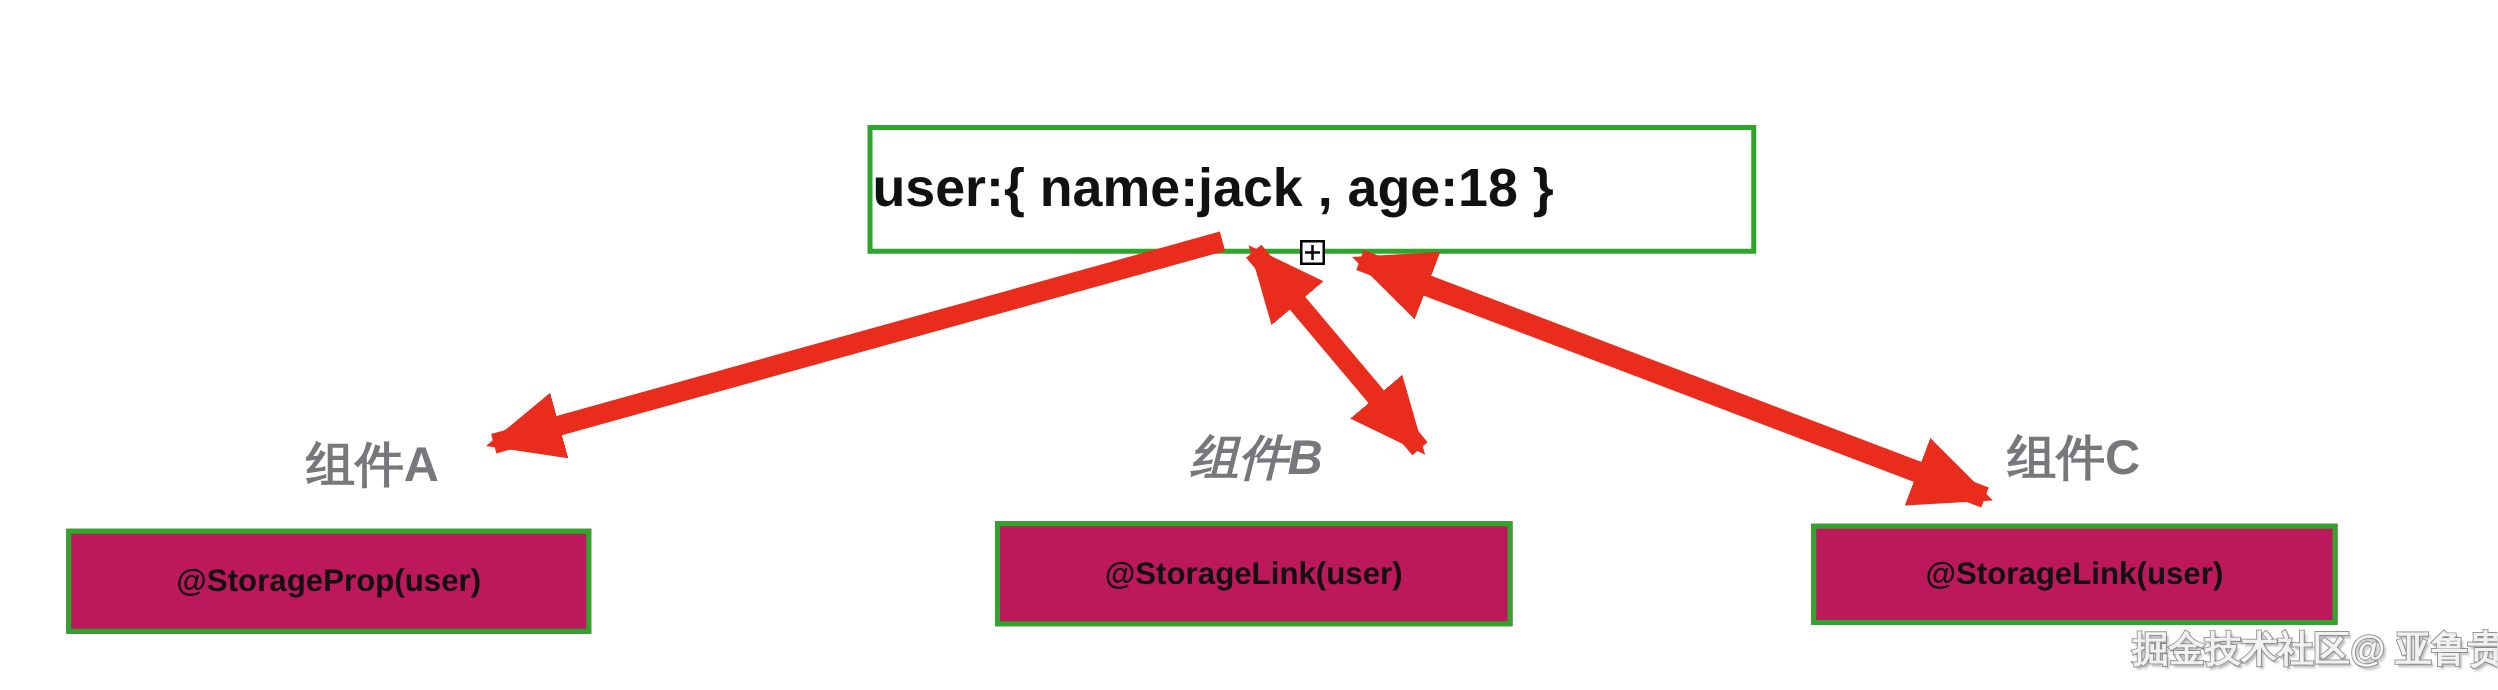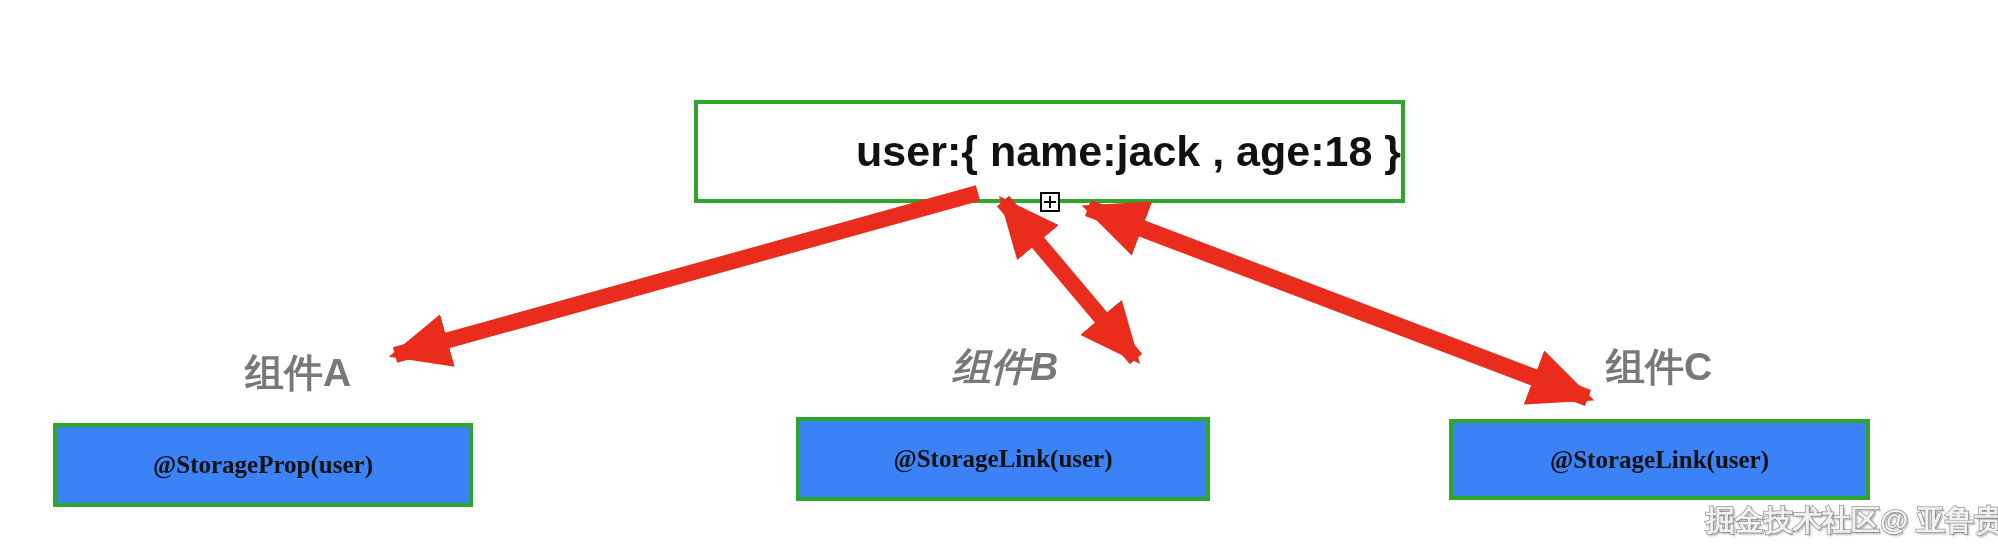--- a/index.html
+++ b/index.html
@@ -21,43 +21,42 @@
     white-space: nowrap;
     z-index: 1;
   }
   .main-box {
     position: absolute;
     left: 694px; top: 100px;
     width: 711px; height: 103px;
     box-sizing: border-box;
     border: 4px solid #2ea52b;
     background: #ffffff;
-    display: flex; align-items: center; justify-content: flex-end;
+    display: flex; align-items: center; justify-content: flex-start;
     z-index: 1;
   }
   .main-box span {
     font-size: 43px; font-weight: bold; color: #111111; white-space: nowrap;
   }
   .comp-label {
     position: absolute;
     transform: translateX(-50%);
     font-size: 39px; line-height: 44px;
     font-weight: bold;
     color: #77787b;
     white-space: nowrap;
     z-index: 1;
   }
   .comp-box {
     position: absolute;
     box-sizing: border-box;
     border: 4px solid #2ea52b;
-    background: #3b82f6;
+    background: #be185d;
     display: flex; align-items: center; justify-content: center;
     z-index: 1;
-    font-family: Liberation Serif, serif;
   }
   .comp-box span {
     font-size: 25px; font-weight: bold; color: #111111; white-space: nowrap;
   }
   .arrows-layer {
     position: absolute; left: 0; top: 0;
     z-index: 2;
     pointer-events: none;
   }
   .plus-icon {

